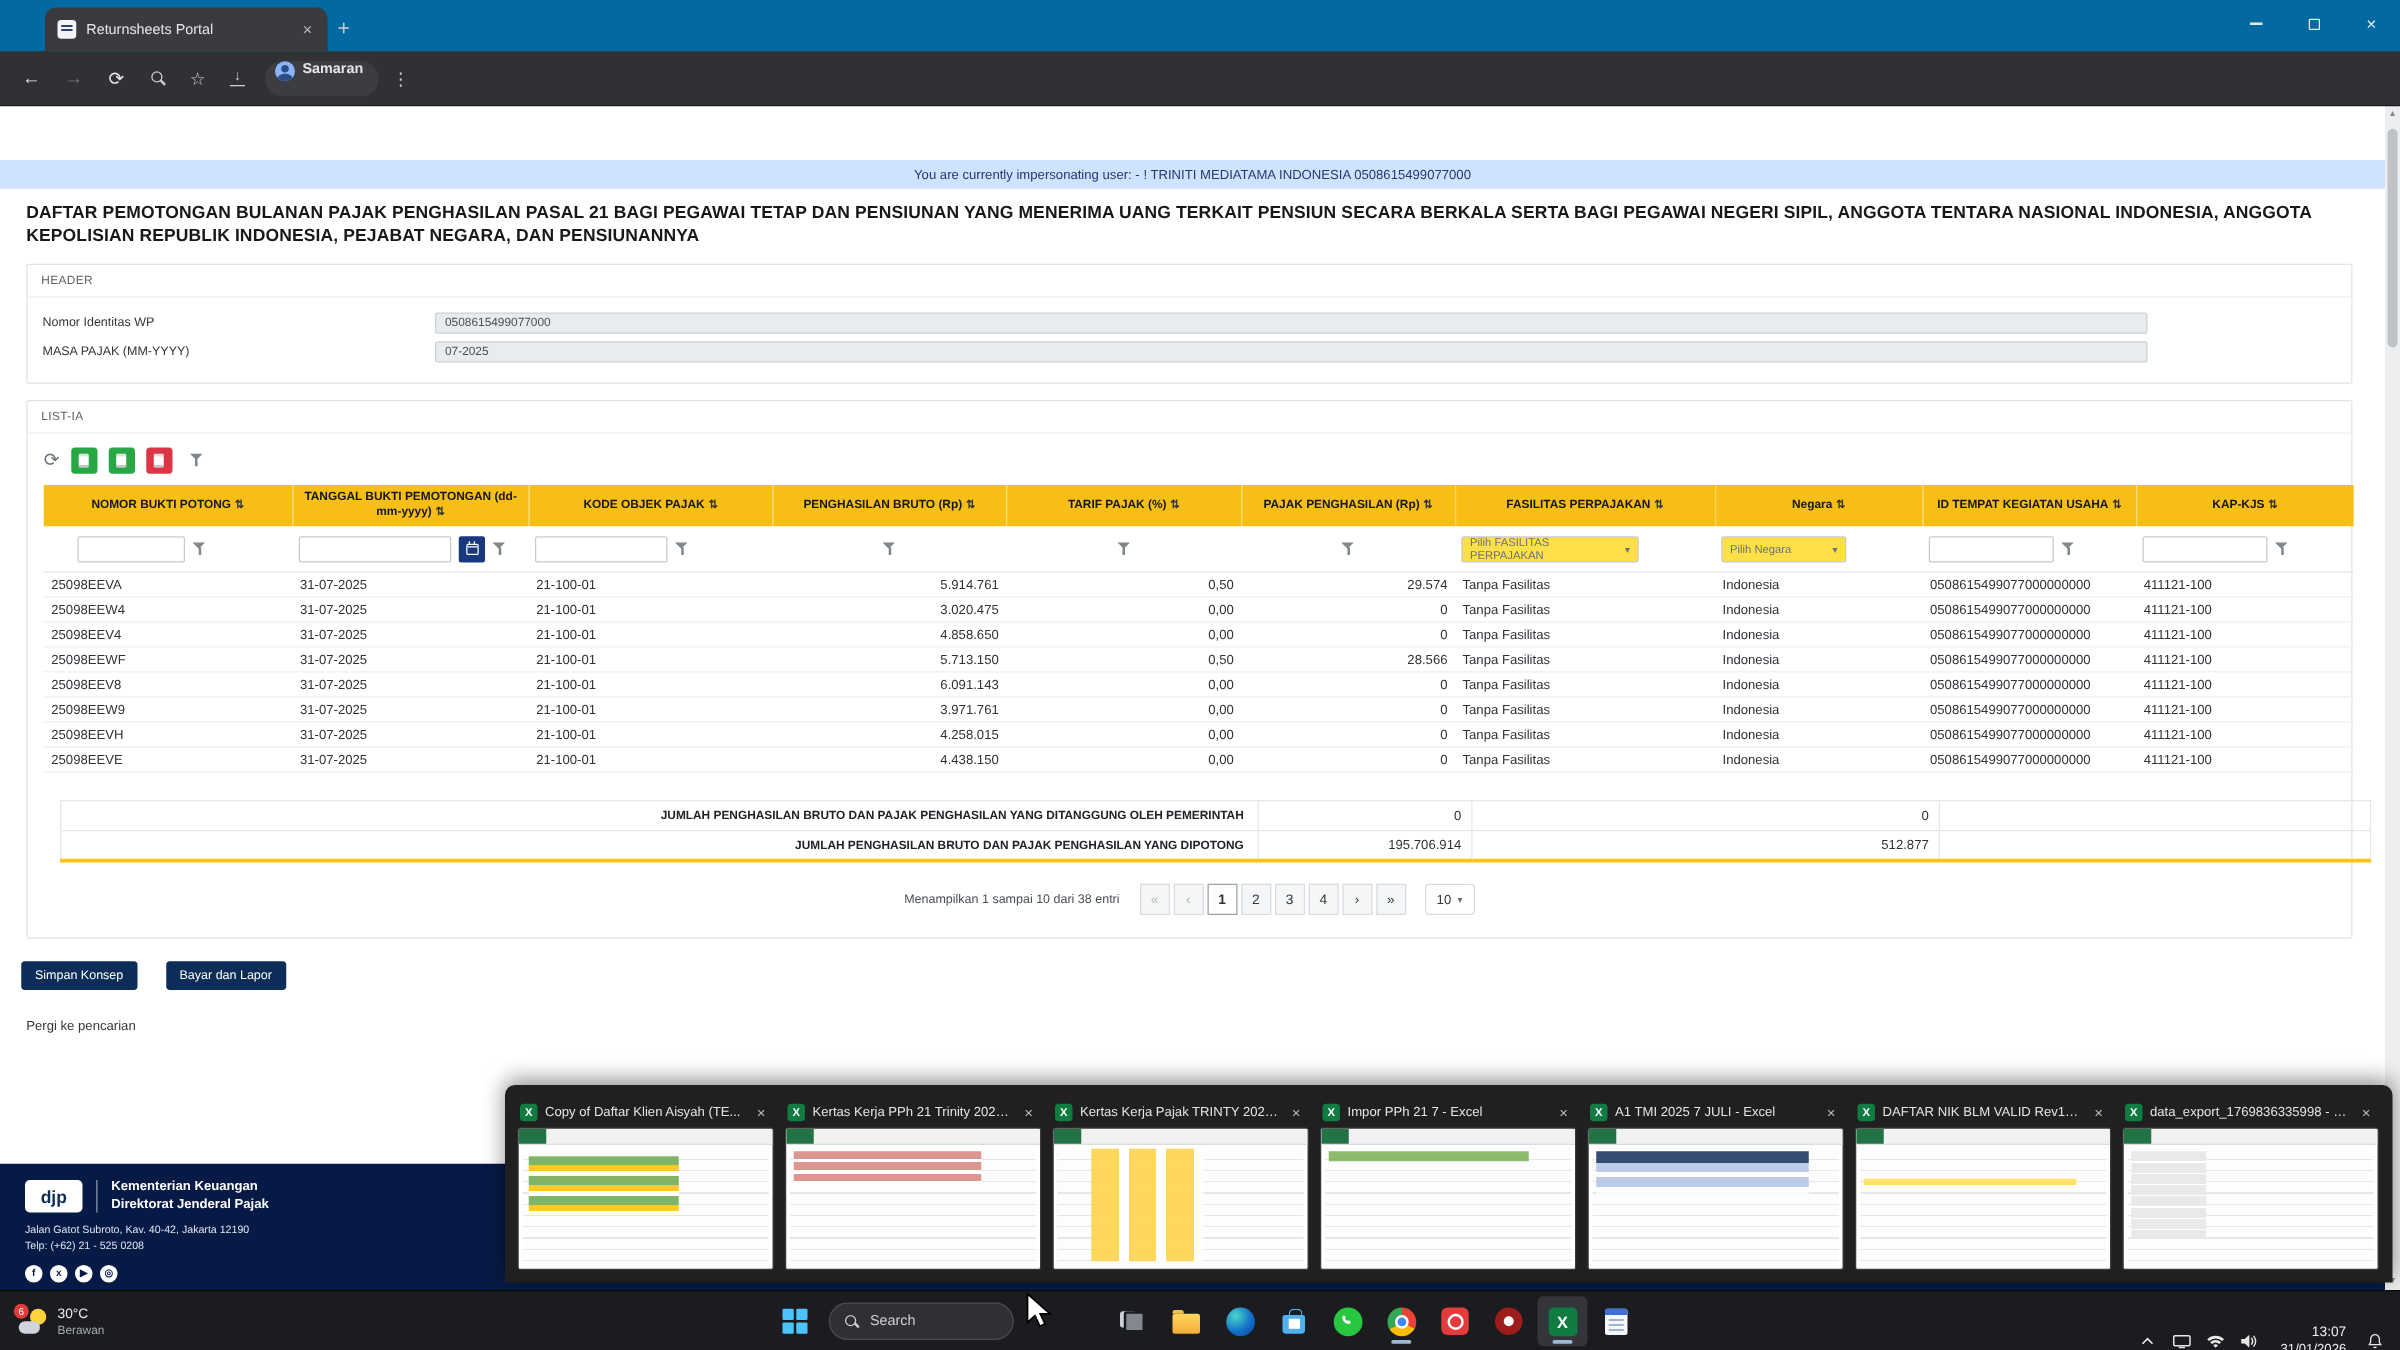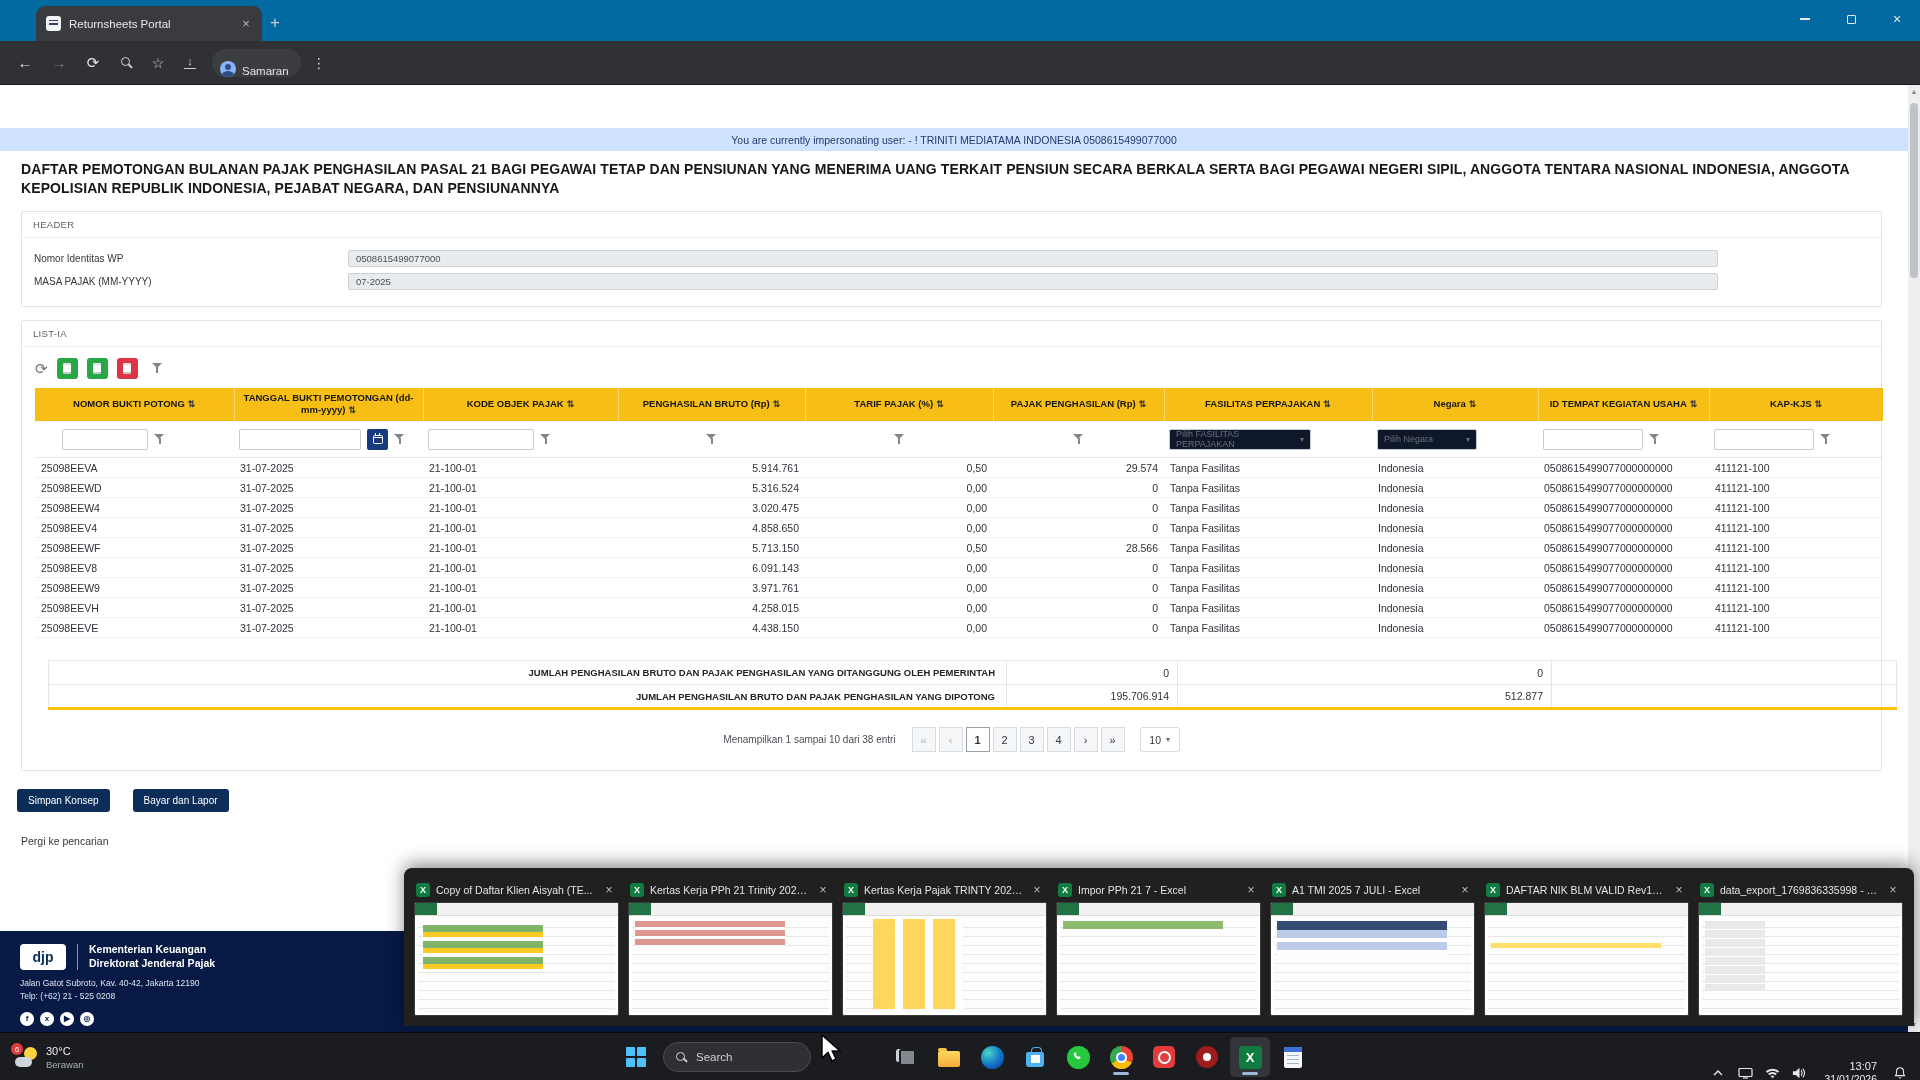--- a/index.html
+++ b/index.html
@@ -31,22 +31,22 @@
     gap:9px; padding:0 14px; margin:0 6px; min-width:0; }
   .tune { width:12px; height:11px; flex:none; position:relative;
     background:linear-gradient(#b9bbbe,#b9bbbe) 0 2.5px/12px 1.4px no-repeat,
                linear-gradient(#b9bbbe,#b9bbbe) 0 8px/12px 1.4px no-repeat; }
   .tune::before { content:""; position:absolute; left:7px; top:1px; width:3.6px; height:3.6px; border-radius:50%; background:#b9bbbe; }
   .tune::after  { content:""; position:absolute; left:1px; top:6.5px; width:3.6px; height:3.6px; border-radius:50%; background:#b9bbbe; }
   .url { color:#cdced1; font-size:11.5px; white-space:nowrap; overflow:hidden; text-overflow:ellipsis; }
   .tb-ic { width:28px; height:28px; display:flex; align-items:center; justify-content:center; color:#cfd0d3; font-size:14px; }
   .dl-ic { position:relative; width:12px; height:12px; border-bottom:1.6px solid #cfd0d3; color:#cfd0d3;
     font-size:11px; line-height:9px; text-align:center; }
-  .profile-chip { height:28px; border-radius:14px; background:#3c3d41; display:flex; align-items:flex-end;
-    gap:6px; padding:0 12px 0 8px; margin-left:4px; }
+  .profile-chip { height:28px; border-radius:14px; background:#3c3d41; display:flex; align-items:flex-start;
+    gap:6px; padding:0 12px 0 8px; margin-left:4px;font-weight:bold; }
   .avatar { width:16px; height:16px; border-radius:50%; background:#8ab4f8; position:relative; overflow:hidden; }
   .avatar::before { content:""; position:absolute; left:5px; top:3px; width:6px; height:6px; border-radius:50%; background:#2d4d86; }
   .avatar::after { content:""; position:absolute; left:2px; top:10px; width:12px; height:8px; border-radius:50%; background:#2d4d86; }
   .profile-name { color:#e4e5e7; font-size:11.5px; }
 
   
   .viewport { position:absolute; top:85px; left:0; width:1908px; height:947px; background:#fff; overflow:hidden; }
   .banner { margin-top:43px; height:23px; background:#cfe2ff; color:#223a6e; font-size:10.5px;
     display:flex; align-items:center; justify-content:center; }
   .page-title { margin:9px 22px 0 21px; font-size:14px; font-weight:700; color:#17181a; line-height:1.35;
@@ -81,21 +81,21 @@
   .sort-icon::before { content:"\21C5"; font-size:9px; margin-left:3px; color:#33353a; }
   tr.filter td { border-bottom:1px solid #e3e6ea; height:37px; padding:0 5px; vertical-align:middle; }
   .f-flex { display:flex; align-items:center; gap:6px; }
   .f-center { justify-content:center; }
   .f-input { height:21px; border:1px solid #c6cbd1; border-radius:2px; background:#fff; font-size:10px; padding:0 4px; }
   .w86 { width:86px; margin-left:22px; } .w122 { width:122px; } .w106 { width:106px; } .w104 { width:100px; }
   .cal-btn { width:21px; height:21px; background:#19397e; border-radius:2px; display:flex; align-items:center; justify-content:center; flex:none; }
   .cal { width:10px; height:9px; border:1.4px solid #fff; border-radius:1.5px; position:relative; }
   .cal::before { content:""; position:absolute; top:-3px; left:1px; width:1.6px; height:3px; background:#fff; box-shadow:4px 0 #fff; }
   .cal::after { content:""; position:absolute; left:0; right:0; top:1.4px; height:1.3px; background:#fff; }
-  .f-select { height:21px; border:1px solid #c6cbd1; border-radius:2px; background:#0f172a; font-size:9px; color:#6a7077;
+  .f-select { height:21px; border:1px solid #c6cbd1; border-radius:2px; background:#fde047; font-size:9px; color:#6a7077;
     display:flex; align-items:center; justify-content:space-between; padding:0 6px; gap:4px; }
   .w142 { width:142px; } .w100 { width:100px; }
   .chev { font-size:8px; color:#6a7077; }
   table.main tbody td { font-size:10.5px; color:#2e3237; height:20px; border-bottom:1px solid #eef0f3;
     padding:0 6px; white-space:nowrap; overflow:hidden; }
   td.c-first { padding-left:30px; }
   td.num { text-align:right; padding-right:22px; }
 
   
   table.summary { border-collapse:collapse; table-layout:fixed; width:1848px; margin:22px 0 0 13px; }
@@ -395,32 +395,20 @@
             <td>21-100-01</td>
             <td class="num">5.914.761</td>
             <td class="num">0,50</td>
             <td class="num">29.574</td>
             <td>Tanpa Fasilitas</td>
             <td>Indonesia</td>
             <td>0508615499077000000000</td>
             <td>411121-100</td>
           </tr>
             <tr>
-            <td class="c-first">25098EEWD</td>
-            <td>31-07-2025</td>
-            <td>21-100-01</td>
-            <td class="num">5.316.524</td>
-            <td class="num">0,00</td>
-            <td class="num">0</td>
-            <td>Tanpa Fasilitas</td>
-            <td>Indonesia</td>
-            <td>0508615499077000000000</td>
-            <td>411121-100</td>
-          </tr>
-            <tr>
             <td class="c-first">25098EEW4</td>
             <td>31-07-2025</td>
             <td>21-100-01</td>
             <td class="num">3.020.475</td>
             <td class="num">0,00</td>
             <td class="num">0</td>
             <td>Tanpa Fasilitas</td>
             <td>Indonesia</td>
             <td>0508615499077000000000</td>
             <td>411121-100</td>

